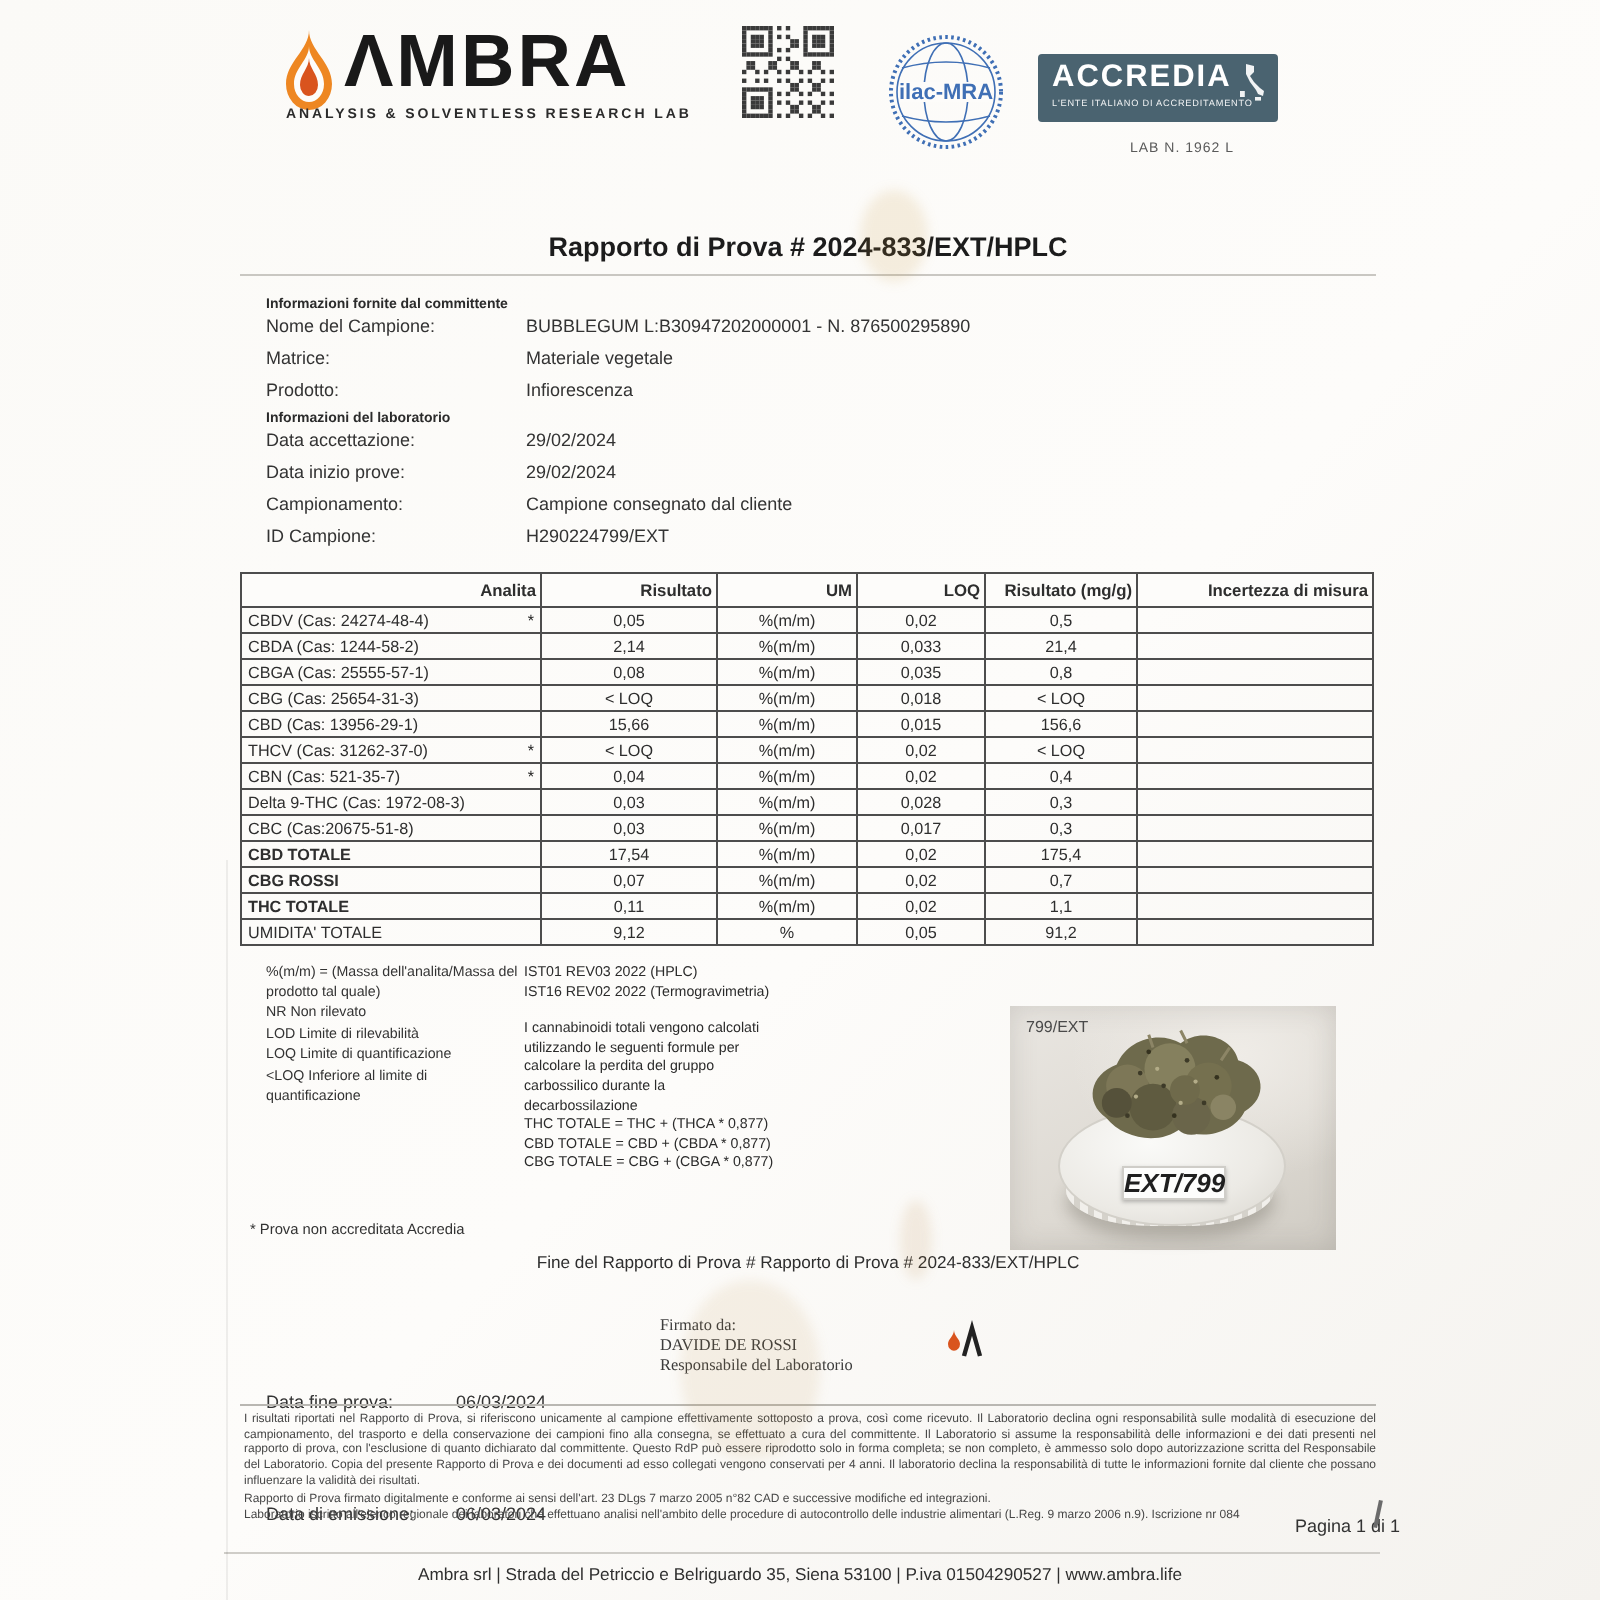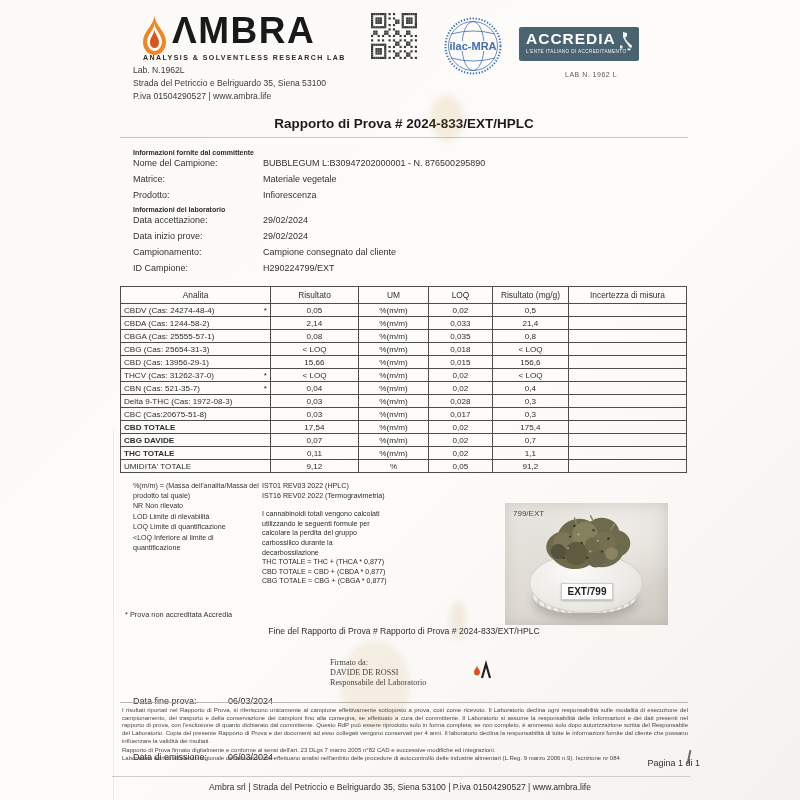--- a/index.html
+++ b/index.html
@@ -18,39 +18,39 @@
   
   .title{font-size:13.5px;font-weight:700;color:#1c1c1c;text-align:center;}
   .rule{height:1px;background:#c9c7c2;}
   
   .sechead{font-size:7px;font-weight:700;color:#2b2b2b;}
   .kvrow{position:relative;height:16px;font-size:9px;color:#333;}
   .kvrow .k{position:absolute;left:0;top:0;width:128px;}
   .kvrow .v{position:absolute;left:130px;top:0;white-space:nowrap;}
   
   table.res{border-collapse:collapse;width:566px;table-layout:fixed;}
-  table.res th{border:1px solid #4d4d4d;font-size:8.4px;font-weight:400;height:16px;padding:0 2px;background:#fdfcfa;}
+  table.res th{border:1px solid #4d4d4d;font-size:8.4px;font-weight:700;height:16px;padding:0 2px;background:#fdfcfa;text-align:right;}
   table.res td{border:1px solid #4d4d4d;font-size:8.1px;height:12px;padding:0 3px;text-align:center;color:#2e2e2e;white-space:nowrap;overflow:hidden;}
   table.res td.an{text-align:left;text-decoration:underline;}
   table.res td.an .nm{float:left;}
   table.res td.an .ast{float:right;color:#222;}
   tr.boldrow td.an{font-weight:700;}
   
   .legend{font-size:7.1px;line-height:9.6px;color:#333;}
   .legend div{margin-bottom:1px;}
   .methods{font-size:7.1px;line-height:9.6px;font-weight:400;color:#2b2b2b;}
   .methods .gap{height:9px;}
   
   #photo{width:163px;height:122px;background:
       radial-gradient(120px 90px at 70% 20%, #efece7 0%, rgba(0,0,0,0) 70%),
       linear-gradient(155deg,#e9e6e1 0%,#ddd9d2 60%,#cfcbc3 100%);
       box-shadow:inset 0 0 14px rgba(90,85,75,.18);margin-top:26px;}
   .cornerlabel{font-size:8px;color:#4a4a4a;}
   .jarlabel{width:50px;height:15px;background:#fdfdfc;border:1px solid #cfcdc8;box-shadow:0 1px 2px rgba(0,0,0,.25);
-            font-size:10px;font-weight:700;text-align:center;line-height:15px;color:#1f1f1f;}
+            font-size:13px;font-weight:700;text-align:left;line-height:15px;color:#1f1f1f;font-style:italic;}
   .ribs{width:104px;height:36px;border-radius:52px/22px;
         background:repeating-linear-gradient(90deg,#f1efeb 0 4px,#d5d2cb 4px 7px);
         box-shadow:0 6px 8px rgba(60,55,45,.25);}
   .lidtop{width:112px;height:58px;border-radius:50%;background:radial-gradient(at 40% 30%,#fafaf8 0%,#eceae5 60%,#d8d5ce 100%);
           border:1px solid #d3d0c9;}
   
   .astnote{font-size:7.4px;color:#333;}
   .endline{font-size:8.6px;color:#2e2e2e;text-align:center;}
   .daterow{position:relative;height:20px;font-size:9px;color:#333;margin-top:36px;}
   .daterow .k{position:absolute;left:0;top:0;width:92px;}
@@ -68,25 +68,20 @@
 
 <div id="page">
 
   <svg class="abs" style="left:141px;top:15px" width="27" height="41" viewBox="0 0 27 41">
     <path d="M13.5,0 C13.5,10 2,16 2,27 a11.5,13 0 0 0 23,0 C25,16 13.5,10 13.5,0 Z" fill="#ee8722"></path>
     <path d="M13.5,8 C13.5,15 6,19 6,27 a7.5,9 0 0 0 15,0 C21,19 13.5,15 13.5,8 Z" fill="#fdfcfa"></path>
     <path d="M13.5,14 C13.5,19 9,22 9,27.5 a4.5,5.5 0 0 0 9,0 C18,22 13.5,19 13.5,14 Z" fill="#d9541e"></path>
   </svg>
   <div class="abs brand" style="left:172px;top:12px">ΛMBRA</div>
   <div class="abs tagline" style="left:143px;top:54px">ANALYSIS &amp; SOLVENTLESS RESEARCH LAB</div>
-  <div class="abs labline" style="left:133px;top:64px">
-    <div>Lab. N.1962L</div>
-    <div>Strada del Petriccio e Belriguardo 35, Siena 53100</div>
-    <div>P.iva 01504290527 | www.ambra.life</div>
-  </div>
 
   <svg id="qr" class="abs" style="left:371px;top:13px" width="46" height="46" viewBox="0 0 21 21">
       <rect x="0" y="0" width="1" height="1" fill="#3a3a3a"></rect>
       <rect x="1" y="0" width="1" height="1" fill="#3a3a3a"></rect>
       <rect x="2" y="0" width="1" height="1" fill="#3a3a3a"></rect>
       <rect x="3" y="0" width="1" height="1" fill="#3a3a3a"></rect>
       <rect x="4" y="0" width="1" height="1" fill="#3a3a3a"></rect>
       <rect x="5" y="0" width="1" height="1" fill="#3a3a3a"></rect>
       <rect x="6" y="0" width="1" height="1" fill="#3a3a3a"></rect>
       <rect x="8" y="0" width="1" height="1" fill="#3a3a3a"></rect>
@@ -441,21 +436,21 @@
             <span class="nm">CBD TOTALE</span>
           </td>
           <td>17,54</td>
           <td>%(m/m)</td>
           <td>0,02</td>
           <td>175,4</td>
           <td></td>
         </tr>
         <tr class="boldrow">
           <td class="an">
-            <span class="nm">CBG DAVIDE</span>
+            <span class="nm">CBG ROSSI</span>
           </td>
           <td>0,07</td>
           <td>%(m/m)</td>
           <td>0,02</td>
           <td>0,7</td>
           <td></td>
         </tr>
         <tr class="boldrow">
           <td class="an">
             <span class="nm">THC TOTALE</span>

